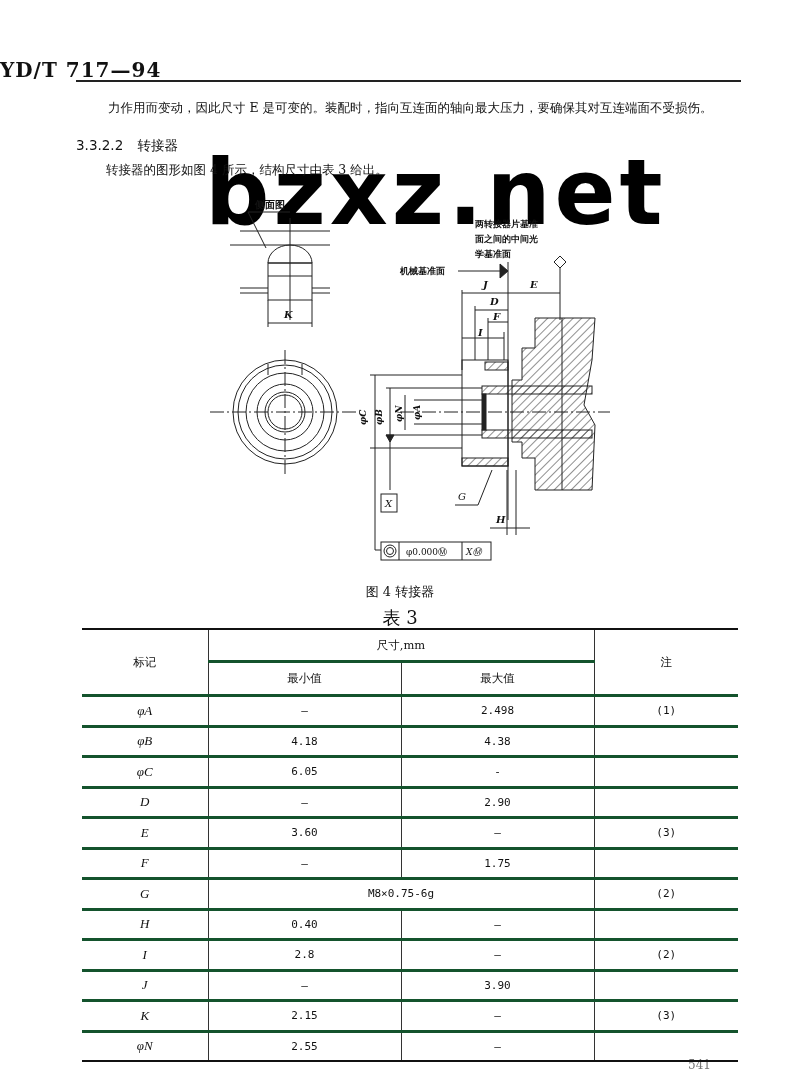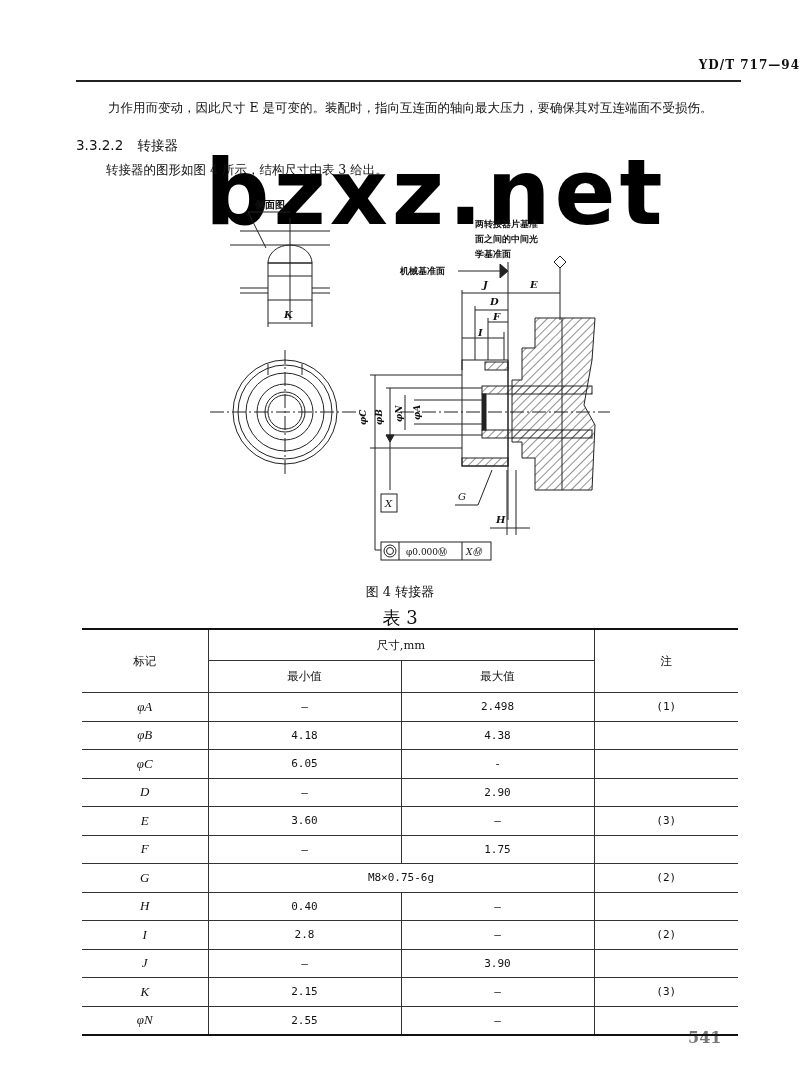--- a/index.html
+++ b/index.html
@@ -1,40 +1,40 @@
 <!DOCTYPE html>
 <html><head>
 <meta charset="utf-8">
 <style>
   html, body { margin:0; padding:0; background:#ffffff; }
   body { width:800px; height:1071px; position:relative; overflow:hidden;
          font-family:"DejaVu Serif", "Liberation Serif", serif; color:#111; }
-  .header-title { position:absolute; top:58px; left:0; width:800px; text-align:right;
-         font-size:12px; font-weight:bold; letter-spacing:1px; }
+  .header-title { position:absolute; top:58px; left:0; width:800px; text-align:left;
+         font-size:20px; font-weight:bold; letter-spacing:1px; }
   .header-rule { position:absolute; top:80px; left:76px; width:665px; height:2px; background:#222; }
   .para { position:absolute; font-size:12.5px; line-height:20px; }
   .p1 { top:98px; left:108px; width:640px; }
   .section { position:absolute; top:137px; left:76px; font-size:13.5px; }
   .section .num { font-family:"DejaVu Sans", sans-serif; margin-right:10px; }
   .p2 { top:160px; left:106px;text-align:center; }
   .watermark { position:absolute; top:140px; left:205px; font-family:"DejaVu Sans", sans-serif;
          font-weight:bold; font-size:90px; color:#000000; letter-spacing:4px; z-index:0; }
   .figure { position:absolute; top:190px; left:200px; width:420px; height:400px; z-index:1; }
   .fig-caption { position:absolute; top:583px; left:0; width:800px; text-align:center; font-size:13px; }
   .table-caption { position:absolute; top:606px; left:0; width:800px; text-align:center; font-size:18px; }
   table.spec { position:absolute; top:628px; left:82px; width:656px; border-collapse:collapse;
          font-size:11.5px; z-index:1; }
-  table.spec td, table.spec th { border-top:1px solid #14532d; border-bottom:1px solid #333;
+  table.spec td, table.spec th { border-top:3px solid #14532d; border-bottom:1px solid #333;
          text-align:center; height:27.5px; padding:0; font-weight:normal; }
   table.spec tr.top th { border-top:2px solid #111; }
   table.spec tr.last td { border-bottom:2px solid #111; }
   table.spec .v { border-left:1px solid #333; }
   table.spec td.mark { font-style:italic; font-family:"Liberation Serif", serif; font-size:13px; }
   table.spec td.num { font-family:"DejaVu Sans Mono", monospace; font-size:11px; }
-  .page-number { position:absolute; top:1028px; left:688px; font-size:16px; color:#777;font-weight:bold; }
+  .page-number { position:absolute; top:1058px; left:688px; font-size:12px; color:#777; }
   svg text { font-family:"DejaVu Serif", serif; }
 </style>
 </head>
 <body>
 
 <div class="header-title">YD/T 717—94</div>
 <div class="header-rule"></div>
 
 <div class="watermark">bzxz.net</div>
 

